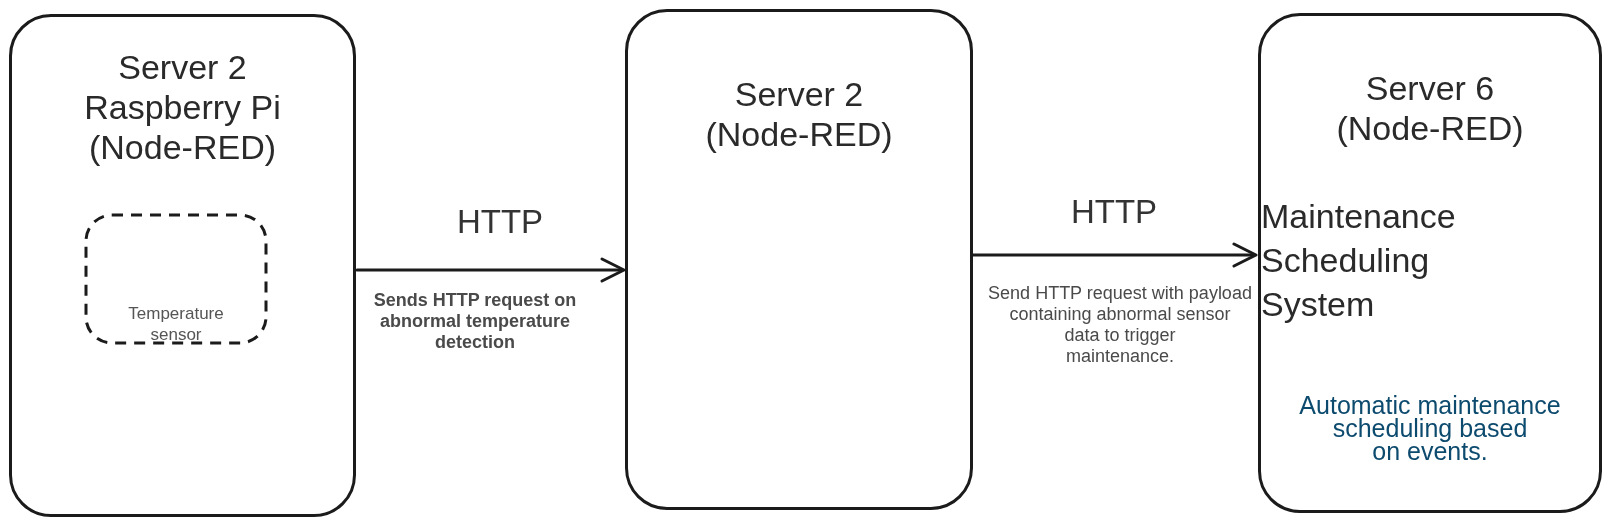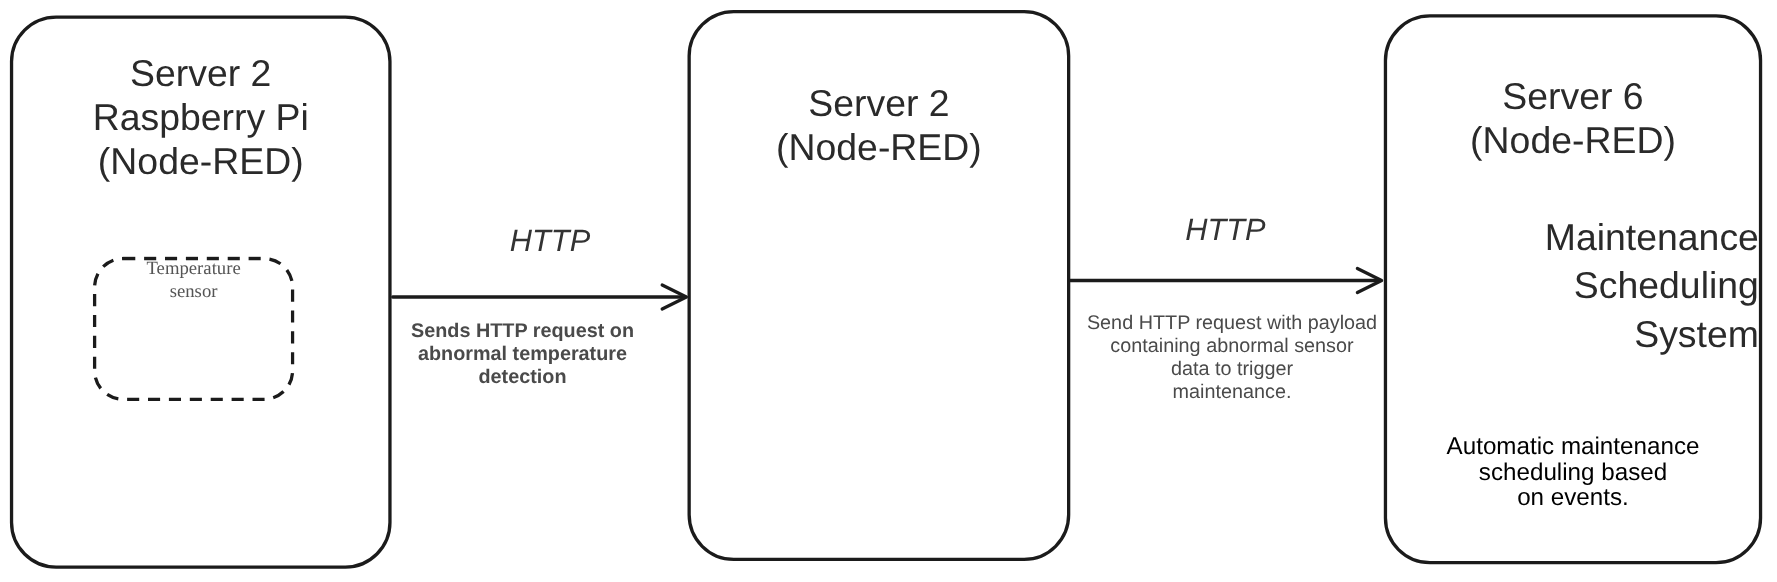--- a/index.html
+++ b/index.html
@@ -47,68 +47,66 @@
     text-align: center;
     font-size: 34px;
     line-height: 42px;
     color: #2a2a2a;
     white-space: pre-line;
   }
   .system-name {
     position: absolute;
     left: 0; right: 0;
     top: 178px;
-    text-align: right;
+    text-align: left;
     font-size: 34px;
     line-height: 44px;
     color: #2a2a2a;
     white-space: pre-line;
   }
   .node-note {
     position: absolute;
     left: 0; right: 0;
     top: 378px;
     text-align: center;
-    font-size: 22px;
+    font-size: 25px;
     line-height: 23px;
-    color: #000000;
+    color: #0c4a6e;
     white-space: pre-line;
   }
 
   .sensor-box {
     position: absolute;
     left: 72px;
-    top: 216px;
+    top: 196px;
     width: 184px;
     height: 132px;
     display: flex;
-    align-items: flex-start;
+    align-items: flex-end;
     justify-content: center;
-    font-family: Liberation Serif, serif;
   }
   .sensor-outline {
     position: absolute;
     left: 0; top: 0;
   }
   .sensor-label {
     position: relative;
     text-align: center;
     font-size: 17px;
     line-height: 21px;
     color: #555555;
     white-space: pre-line;
   }
 
   .http-label {
     position: absolute;
     width: 200px;
     text-align: center;
-    font-size: 28px;
+    font-size: 33px;
     color: #333333;
-    font-style: italic;
   }
   .http-label-1 { left: 400px; top: 203px; }
   .http-label-2 { left: 1014px; top: 193px; }
 
   .edge-note {
     position: absolute;
     width: 320px;
     text-align: center;
     font-size: 18px;
     line-height: 21px;

